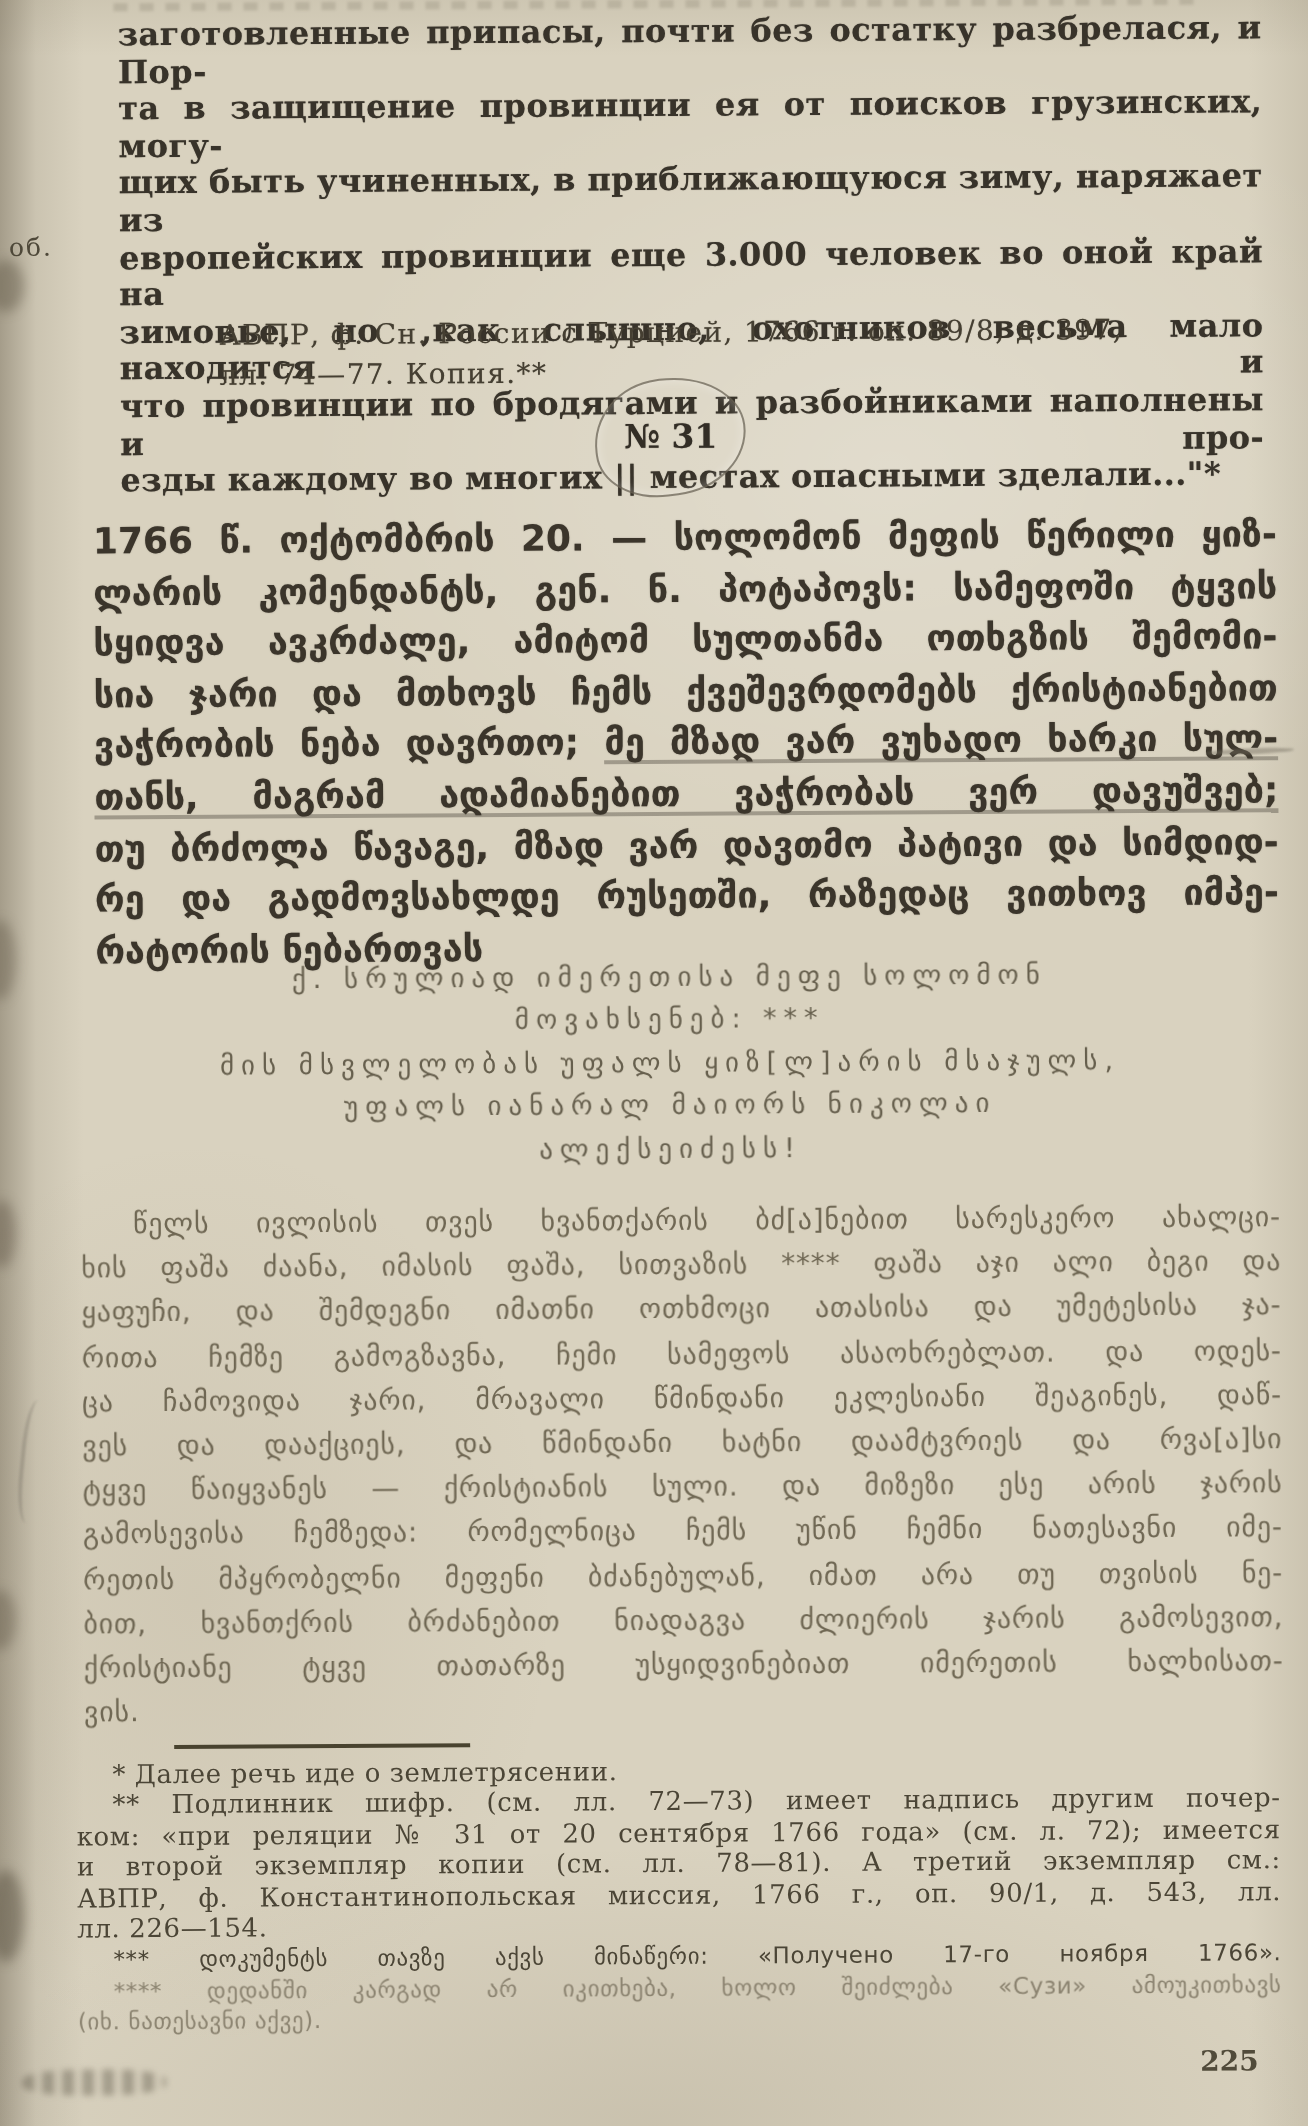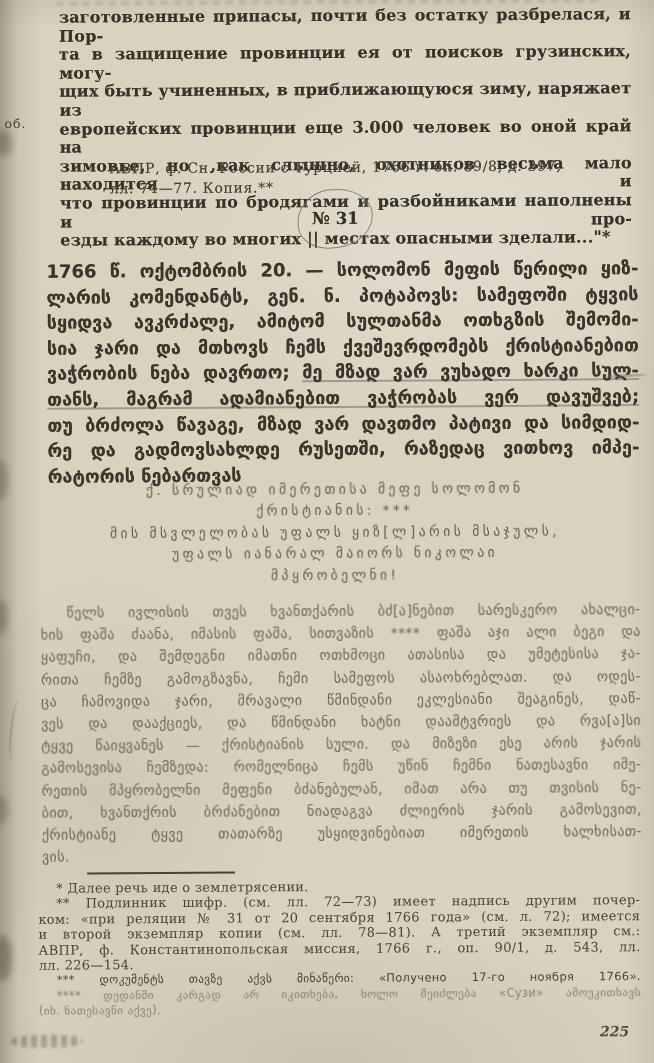--- a/index.html
+++ b/index.html
@@ -67,21 +67,21 @@
   .geo-body .line:first-child{text-indent:26px;}
 
   .fn-rule{position:absolute;left:85px;top:871px;width:148px;height:2px;background:#49432f;}
 
   .footnotes{position:absolute;left:36px;top:879px;width:602px;
     font-size:13px;line-height:15.4px;color:#4b4536;letter-spacing:0.3px;}
   .footnotes .geo{font-family:"DejaVu Sans", sans-serif;font-size:11.5px;}
   .footnotes .faint{color:#8b8370;filter:blur(0.35px);}
 
   .page-number{position:absolute;left:597px;top:1025px;
-    font-style:italic;font-weight:bold;font-size:14px;color:#514b3a;}
+    font-weight:bold;font-size:14px;color:#514b3a;}
 
   .margin-bracket{position:absolute;left:9px;top:698px;width:10px;height:62px;
     border-left:2px solid rgba(118,112,100,0.35);border-radius:50% / 40%;
     transform:rotate(6deg);filter:blur(0.5px);}
 
   .smudge{position:absolute;border-radius:50%;filter:blur(3px);}
   .sm1{left:-6px;top:130px;width:18px;height:26px;background:rgba(72,62,45,0.35);}
   .sm2{left:-8px;top:460px;width:16px;height:40px;background:rgba(72,62,45,0.30);}
   .sm3{left:-6px;top:600px;width:14px;height:34px;background:rgba(72,62,45,0.33);}
   .sm4{left:-8px;top:795px;width:16px;height:30px;background:rgba(72,62,45,0.30);}
@@ -127,24 +127,24 @@
         <div class="line"><span>სია ჯარი და მთხოვს ჩემს ქვეშევრდომებს ქრისტიანებით</span></div>
         <div class="line"><span>ვაჭრობის ნება დავრთო; </span><span class="u">მე მზად ვარ ვუხადო ხარკი სულ-</span></div>
         <div class="line"><span class="u">თანს, მაგრამ ადამიანებით ვაჭრობას ვერ დავუშვებ;</span></div>
         <div class="line"><span>თუ ბრძოლა წავაგე, მზად ვარ დავთმო პატივი და სიმდიდ-</span></div>
         <div class="line"><span>რე და გადმოვსახლდე რუსეთში, რაზედაც ვითხოვ იმპე-</span></div>
         <div class="line nj"><span>რატორის ნებართვას</span></div>
       </div>
 
     <div class="salutation">
         <div class="line"><span>ქ. სრულიად იმერეთისა მეფე სოლომონ</span></div>
-        <div class="line"><span>ქრისტიანის: ***</span></div>
+        <div class="line"><span>მოვახსენებ: ***</span></div>
         <div class="line"><span>მის მსვლელობას უფალს ყიზ[ლ]არის მსაჯულს,</span></div>
         <div class="line"><span>უფალს იანარალ მაიორს ნიკოლაი</span></div>
-        <div class="line"><span>მპყრობელნი!</span></div>
+        <div class="line"><span>ალექსეიძესს!</span></div>
       </div>
 
     <div class="geo-body lines-just">
         <div class="line"><span>წელს ივლისის თვეს ხვანთქარის ბძ[ა]ნებით სარესკერო ახალცი-</span></div>
         <div class="line"><span>ხის ფაშა ძაანა, იმასის ფაშა, სითვაზის **** ფაშა აჯი ალი ბეგი და</span></div>
         <div class="line"><span>ყაფუჩი, და შემდეგნი იმათნი ოთხმოცი ათასისა და უმეტესისა ჯა-</span></div>
         <div class="line"><span>რითა ჩემზე გამოგზავნა, ჩემი სამეფოს ასაოხრებლათ. და ოდეს-</span></div>
         <div class="line"><span>ცა ჩამოვიდა ჯარი, მრავალი წმინდანი ეკლესიანი შეაგინეს, დაწ-</span></div>
         <div class="line"><span>ვეს და დააქციეს, და წმინდანი ხატნი დაამტვრიეს და რვა[ა]სი</span></div>
         <div class="line"><span>ტყვე წაიყვანეს — ქრისტიანის სული. და მიზეზი ესე არის ჯარის</span></div>

